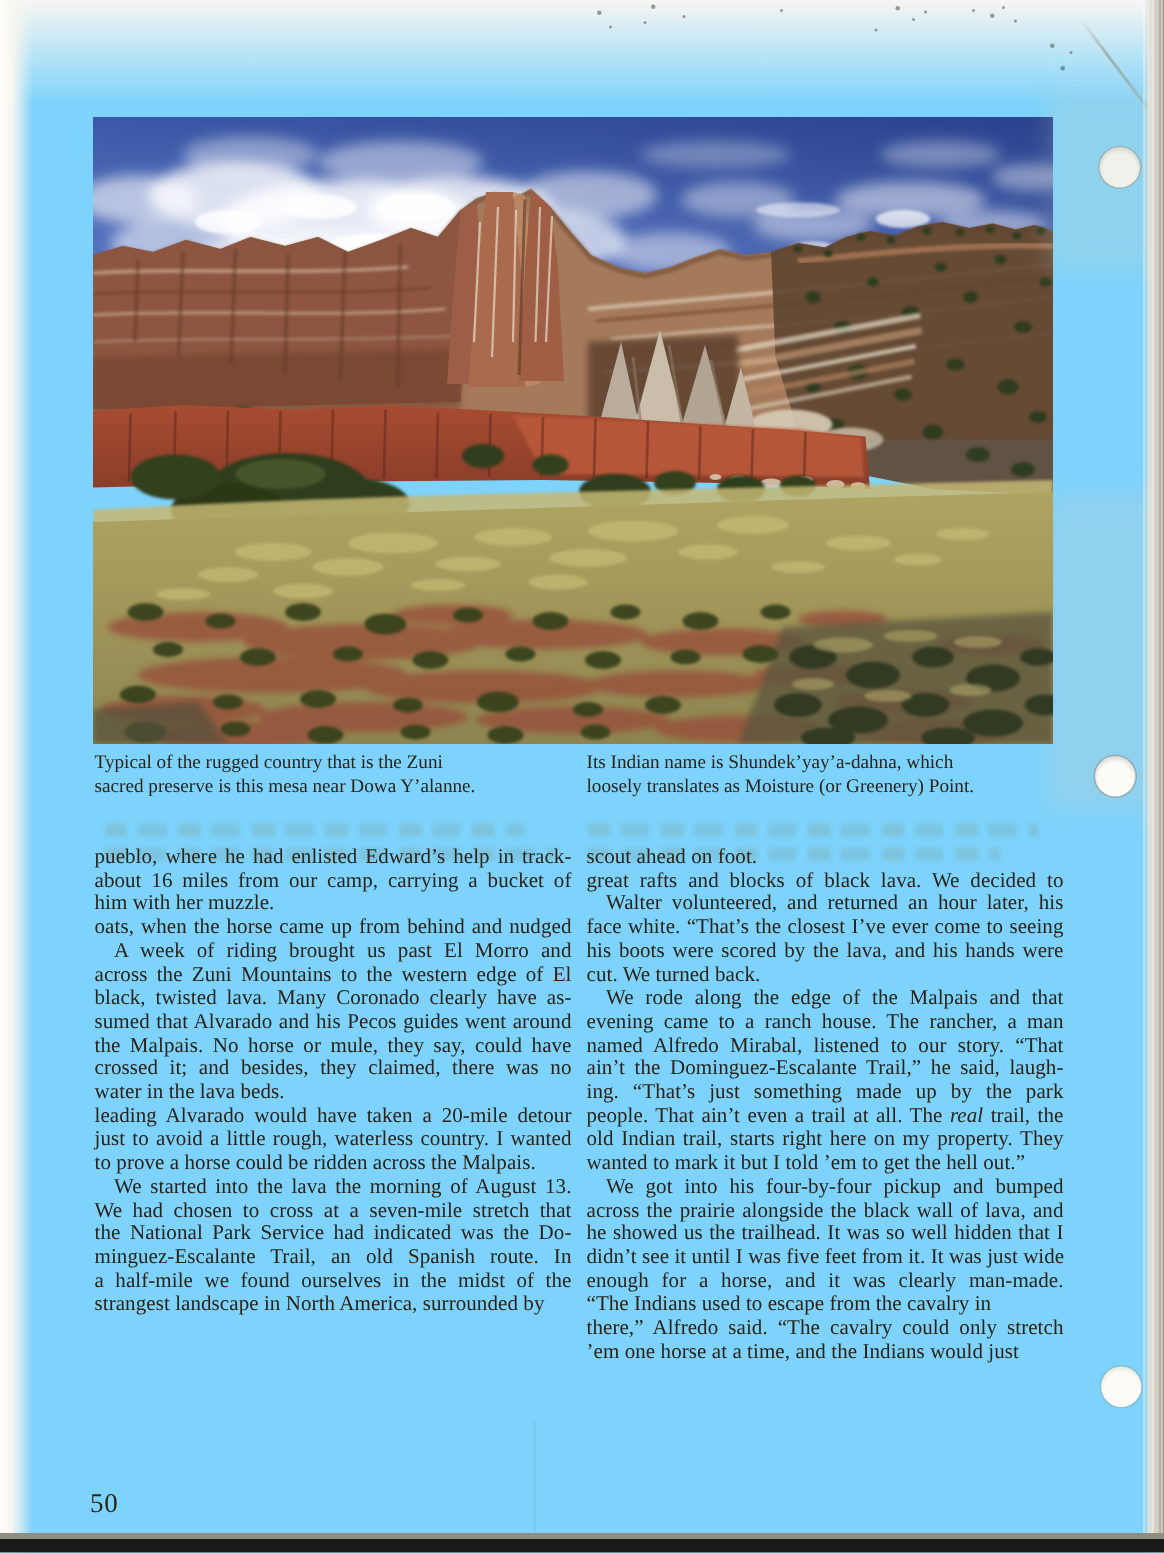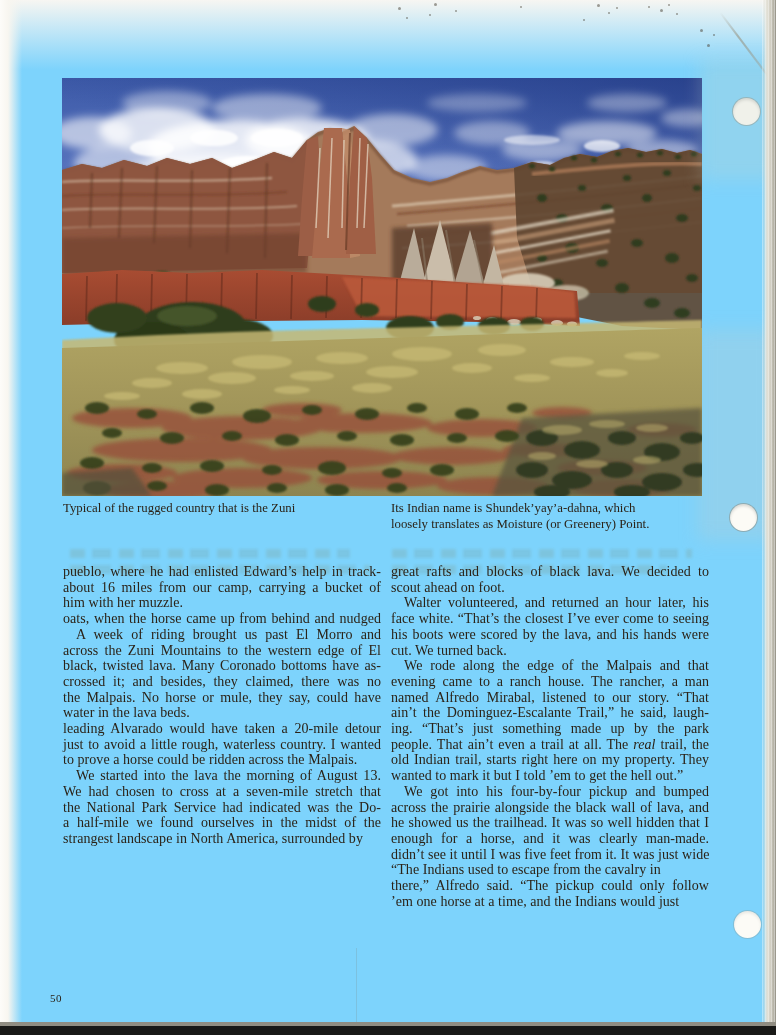--- a/index.html
+++ b/index.html
@@ -43,21 +43,21 @@
   .col{position:absolute;top:564px;width:318px;font-size:14px;line-height:15.7px;
     letter-spacing:.05px;}
   #col-left{left:63px;}
   #col-right{left:391px;}
   .line{white-space:nowrap;overflow:visible;text-align:justify;text-align-last:justify;}
   .line.last{text-align-last:left;}
   .line.ind{text-indent:13px;}
   .cap-line{white-space:nowrap;}
   em{font-style:italic;}
 
-  .page-number{position:absolute;left:50px;top:992px;font-size:11px;letter-spacing:.5px;}
+  .page-number{position:absolute;left:60px;top:992px;font-size:18px;letter-spacing:.5px;}
 </style>
 </head>
 <body>
 
 <div class="page">
 
   <div class="edge-top"></div>
   <div class="edge-left"></div>
   <div class="margin-tint"></div>
 
@@ -398,73 +398,76 @@
         <ellipse cx="215" cy="410" rx="10" ry="5"></ellipse>
           <ellipse cx="275" cy="412" rx="12" ry="6"></ellipse>
           <ellipse cx="335" cy="410" rx="10" ry="5"></ellipse>
       </g>
       <path d="M0,395 L70,390 L90,418 L0,418 Z" fill="#53503a" opacity=".7" filter="url(#b2)"></path>
     </g>
   </svg>
 
   <div class="caption" id="cap-left">
       <div class="cap-line">Typical of the rugged country that is the Zuni</div>
+      <div class="cap-line">sacred preserve is this mesa near Dowa Y’alanne.</div>
     </div>
   <div class="caption" id="cap-right">
       <div class="cap-line">Its Indian name is Shundek’yay’a-dahna, which</div>
       <div class="cap-line">loosely translates as Moisture (or Greenery) Point.</div>
     </div>
 
   <div class="ghost" style="left:70px;top:549px;width:280px;"></div>
   <div class="ghost" style="left:70px;top:565px;width:300px;"></div>
   <div class="ghost" style="left:392px;top:549px;width:300px;"></div>
   <div class="ghost" style="left:392px;top:565px;width:275px;"></div>
 
   <div class="col" id="col-left">
       <div class="line">pueblo, where he had enlisted Edward’s help in track-</div>
       <div class="line">about 16 miles from our camp, carrying a bucket of</div>
       <div class="line last">him with her muzzle.</div>
       <div class="line">oats, when the horse came up from behind and nudged</div>
       <div class="line ind">A week of riding brought us past El Morro and</div>
       <div class="line">across the Zuni Mountains to the western edge of El</div>
-      <div class="line">black, twisted lava. Many Coronado bottoms have as-</div>
+      <div class="line">black, twisted lava. Many Coronado clearly have as-</div>
+      <div class="line">sumed that Alvarado and his Pecos guides went around</div>
+      <div class="line">the Malpais. No horse or mule, they say, could have</div>
       <div class="line">crossed it; and besides, they claimed, there was no</div>
-      <div class="line">the Malpais. No horse or mule, they say, could have</div>
       <div class="line last">water in the lava beds.</div>
       <div class="line">leading Alvarado would have taken a 20-mile detour</div>
       <div class="line">just to avoid a little rough, waterless country. I wanted</div>
       <div class="line last">to prove a horse could be ridden across the Malpais.</div>
       <div class="line ind">We started into the lava the morning of August 13.</div>
       <div class="line">We had chosen to cross at a seven-mile stretch that</div>
       <div class="line">the National Park Service had indicated was the Do-</div>
+      <div class="line">minguez-Escalante Trail, an old Spanish route. In</div>
       <div class="line">a half-mile we found ourselves in the midst of the</div>
       <div class="line last">strangest landscape in North America, surrounded by</div>
     </div>
   <div class="col" id="col-right">
+      <div class="line last">scout ahead on foot.</div>
       <div class="line">great rafts and blocks of black lava. We decided to</div>
-      <div class="line last">scout ahead on foot.</div>
       <div class="line ind">Walter volunteered, and returned an hour later, his</div>
       <div class="line">face white. “That’s the closest I’ve ever come to seeing</div>
       <div class="line">his boots were scored by the lava, and his hands were</div>
       <div class="line last">cut. We turned back.</div>
       <div class="line ind">We rode along the edge of the Malpais and that</div>
       <div class="line">evening came to a ranch house. The rancher, a man</div>
       <div class="line">named Alfredo Mirabal, listened to our story. “That</div>
       <div class="line">ain’t the Dominguez-Escalante Trail,” he said, laugh-</div>
       <div class="line">ing. “That’s just something made up by the park</div>
       <div class="line">people. That ain’t even a trail at all. The <em>real</em> trail, the</div>
       <div class="line">old Indian trail, starts right here on my property. They</div>
       <div class="line last">wanted to mark it but I told ’em to get the hell out.”</div>
       <div class="line ind">We got into his four-by-four pickup and bumped</div>
       <div class="line">across the prairie alongside the black wall of lava, and</div>
       <div class="line">he showed us the trailhead. It was so well hidden that I</div>
+      <div class="line">didn’t see it until I was five feet from it. It was just wide</div>
       <div class="line">enough for a horse, and it was clearly man-made.</div>
-      <div class="line">didn’t see it until I was five feet from it. It was just wide</div>
       <div class="line last">“The Indians used to escape from the cavalry in</div>
-      <div class="line">there,” Alfredo said. “The pickup could only follow</div>
+      <div class="line">there,” Alfredo said. “The cavalry could only stretch</div>
       <div class="line last">’em one horse at a time, and the Indians would just</div>
     </div>
 
   <div class="page-number">50</div>
 
   <div class="hole" style="left:733px;top:98px;"></div>
   <div class="hole" style="left:730px;top:504px;"></div>
   <div class="hole faint" style="left:734px;top:911px;"></div>
   <div class="crease"></div>
   <div class="crease-v"></div>

